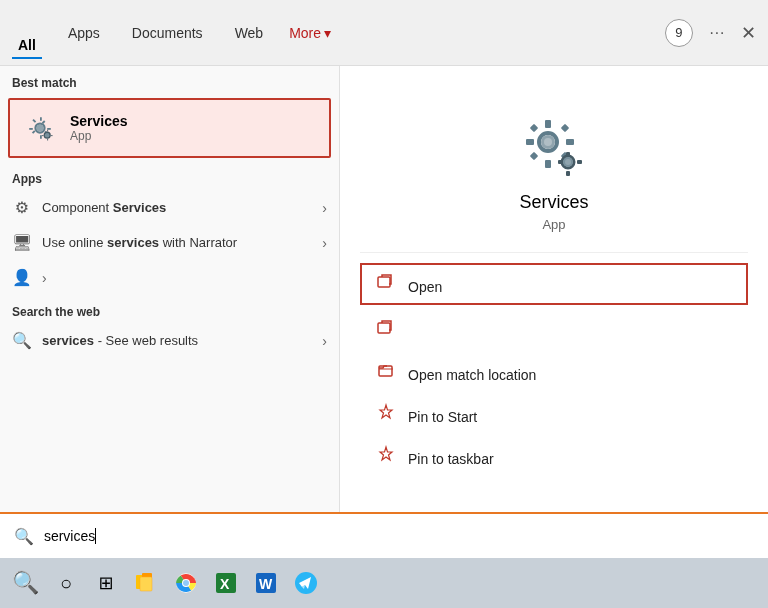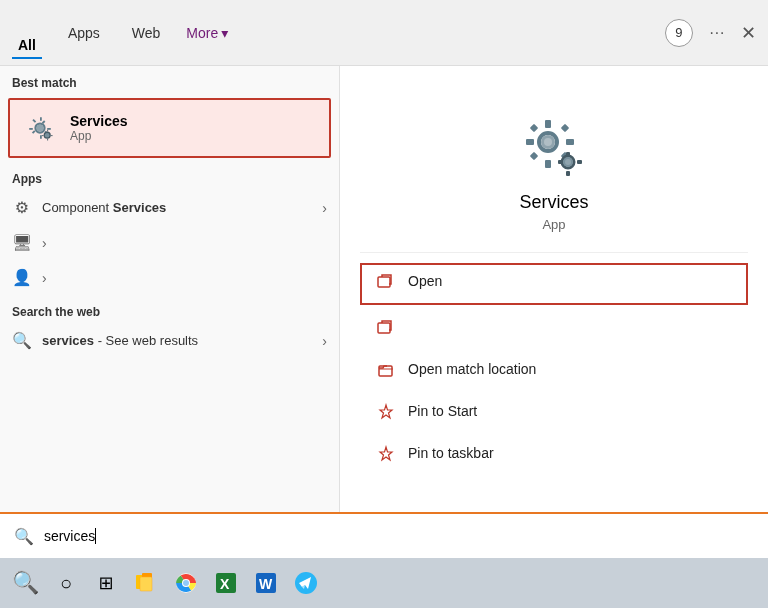--- a/index.html
+++ b/index.html
@@ -32,21 +32,21 @@
       color: #000;
       font-weight: 600;
       border-bottom: 2px solid #0078d7;
       margin-top: 27px;
     }
     .top-bar-more {
       display: flex;
       align-items: center;
       gap: 3px;
       cursor: pointer;
-      color: #701a75;
+      color: #b91c1c;
       font-size: 14px;
     }
     .top-bar-right {
       margin-left: auto;
       display: flex;
       align-items: center;
       gap: 12px;
     }
     .badge {
       width: 28px;
@@ -178,21 +178,21 @@
     .app-detail-type {
       font-size: 13px;
       color: #666;
     }
 
     .actions-list {
       margin-top: 10px;
     }
     .action-item {
       display: flex;
-      align-items: flex-start;
+      align-items: flex-end;
       padding: 10px 16px;
       gap: 12px;
       cursor: pointer;
       position: relative;
     }
     .action-item.highlighted {
       border: 2px solid #c0392b;
       margin: 4px 0;
       padding: 8px 14px;
     }
@@ -264,20 +264,21 @@
       width: 100%;
       height: 100%;
     }
   </style>
 </head>
 <body>
 
 <div class="top-bar">
   <span class="top-bar-tab active">All</span>
   <span class="top-bar-tab">Apps</span>
+  <span class="top-bar-tab">Documents</span>
   <span class="top-bar-tab">Web</span>
   <span class="top-bar-more">
     <span>More</span>
     <span>▾</span>
   </span>
   <div class="top-bar-right">
     <div class="badge">9</div>
     <span class="top-btn">···</span>
     <span class="close-btn">✕</span>
   </div>
@@ -326,20 +327,21 @@
 
     <div class="section-label">Apps</div>
     <div class="list-item">
       <span class="item-icon">⚙</span>
       <span class="item-text">Component <strong>Services</strong></span>
       <span class="chevron">›</span>
     </div>
 
     <div class="list-item">
       <span class="item-icon">🖥</span>
+      <span class="item-text">Use online <strong>services</strong> with Narrator</span>
       <span class="chevron">›</span>
     </div>
     <div class="list-item">
       <span class="item-icon">👤</span>
       <span class="chevron">›</span>
     </div>
 
     <div class="section-label">Search the web</div>
     <div class="list-item">
       <span class="item-icon">🔍</span>

